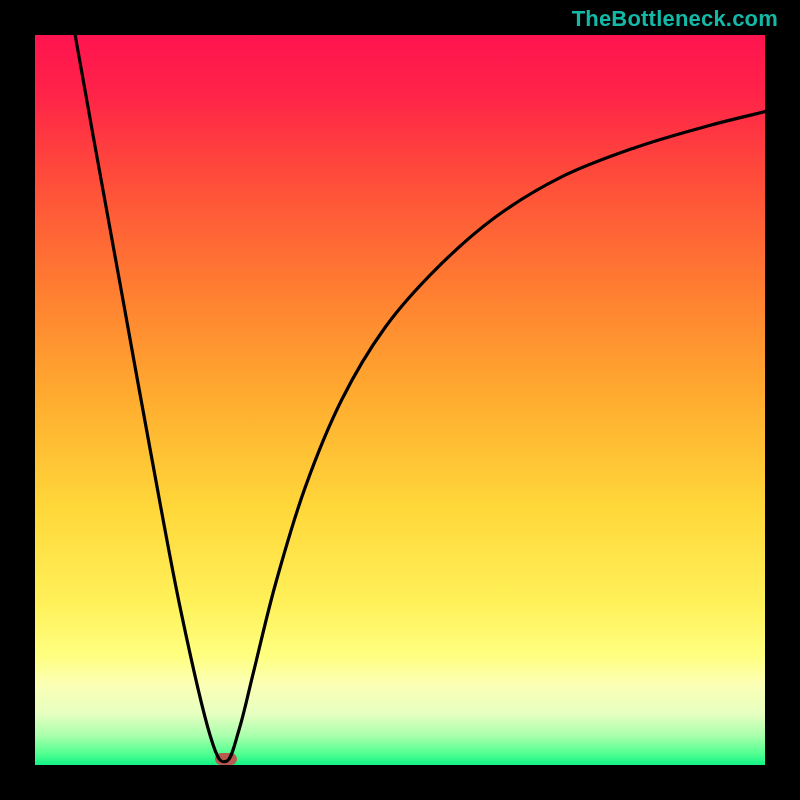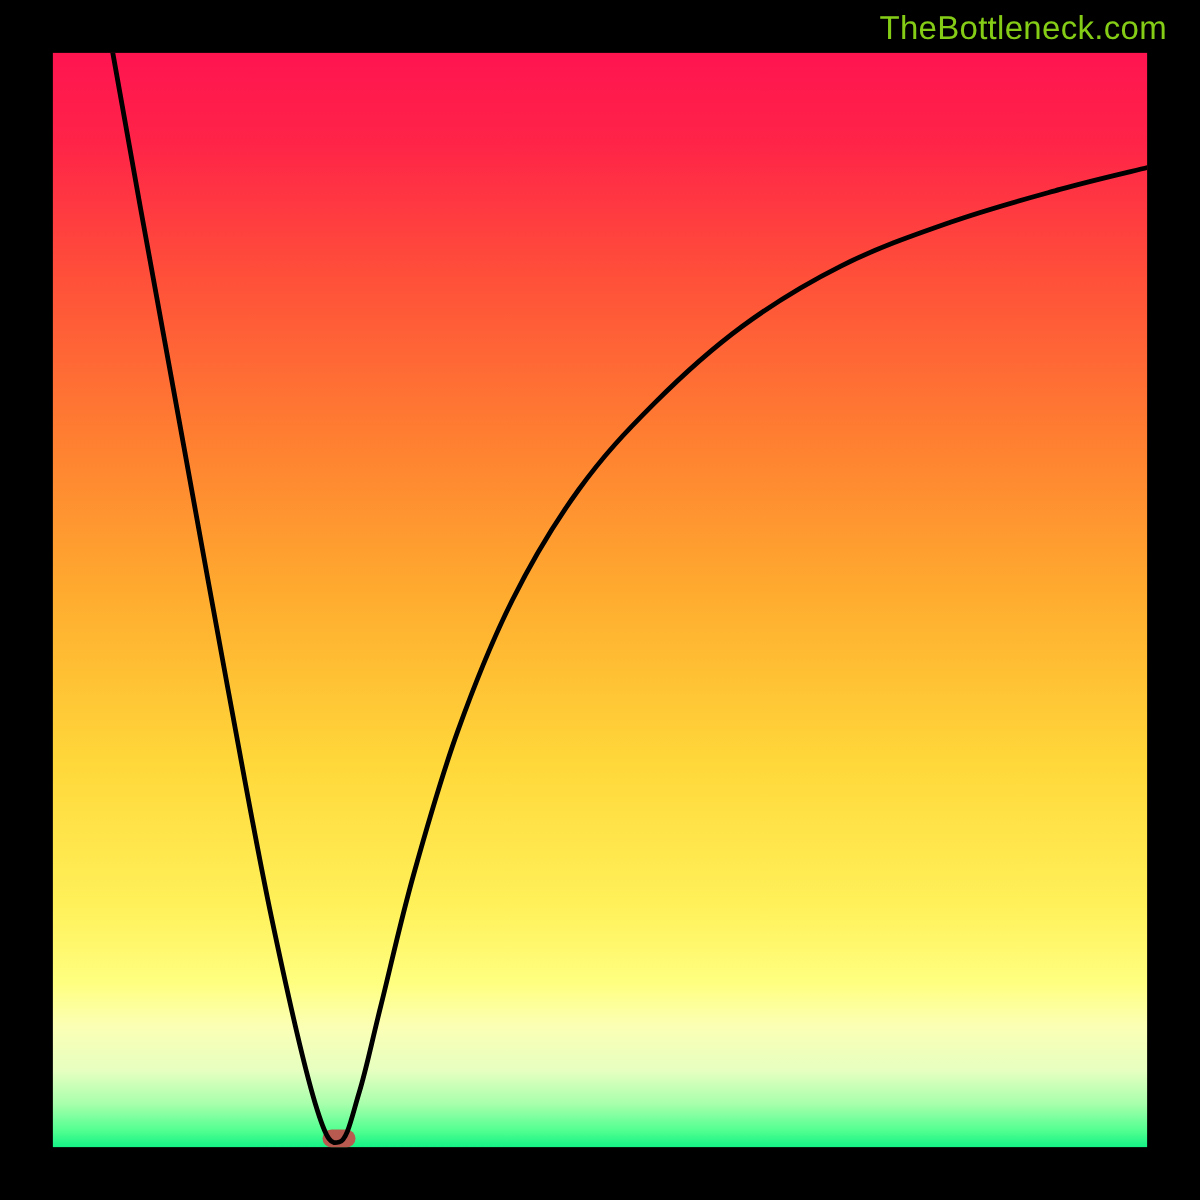--- a/index.html
+++ b/index.html
@@ -29,24 +29,24 @@
     inset: 0;
   }
   .marker {
     position: absolute;
     border-radius: 6px;
   }
   .watermark {
     position: absolute;
     top: 6px;
     right: 22px;
-    color: #84cc16;
+    color: #14b8a6;
     font-size: 22px;
     letter-spacing: 0.2px;
-    font-weight: 400;
+    font-weight: 700;
   }
   svg.curve {
     position: absolute;
     inset: 0;
   }
 </style>
 </head>
 <body>
 
 <div class="frame">

